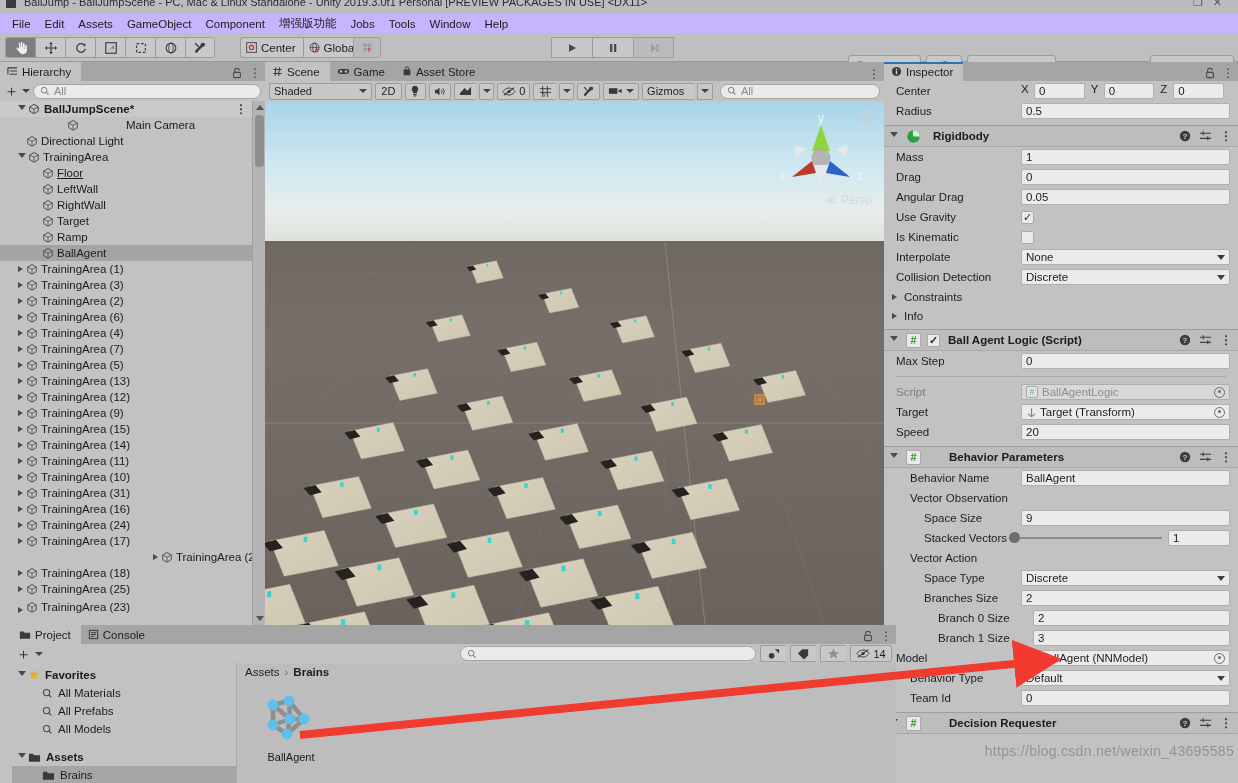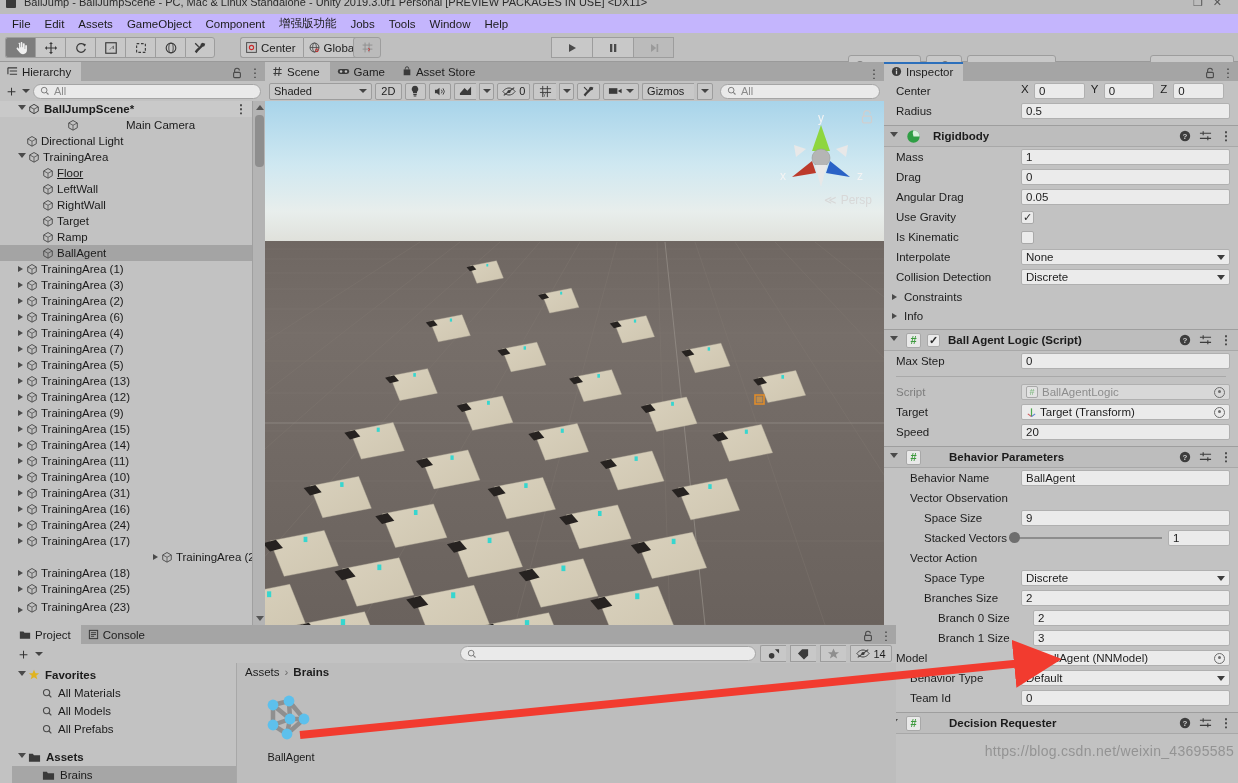--- a/index.html
+++ b/index.html
@@ -1269,28 +1269,28 @@
               <circle cx="5" cy="5" r="3.4" fill="none" stroke="#4a4a4a" stroke-width="1.2"></circle>
               <path d="M7.6 7.6l2.6 2.6" stroke="#4a4a4a" stroke-width="1.3"></path>
             </svg>
             <span>All Materials</span>
           </div>
           <div class="prow" style="padding-left: 30px;">
             <svg width="11" height="11" viewBox="0 0 12 12" style="margin-right:5px">
               <circle cx="5" cy="5" r="3.4" fill="none" stroke="#4a4a4a" stroke-width="1.2"></circle>
               <path d="M7.6 7.6l2.6 2.6" stroke="#4a4a4a" stroke-width="1.3"></path>
             </svg>
-            <span>All Models</span>
+            <span>All Prefabs</span>
           </div>
           <div class="prow" style="padding-left: 30px;">
             <svg width="11" height="11" viewBox="0 0 12 12" style="margin-right:5px">
               <circle cx="5" cy="5" r="3.4" fill="none" stroke="#4a4a4a" stroke-width="1.2"></circle>
               <path d="M7.6 7.6l2.6 2.6" stroke="#4a4a4a" stroke-width="1.3"></path>
             </svg>
-            <span>All Prefabs</span>
+            <span>All Models</span>
           </div>
           <div style="height: 10px;"></div>
           <div class="prow bold" style="padding-left: 6px;">
             <span class="tri open"></span>
             <svg width="13" height="11" viewBox="0 0 14 11" style="margin-right:5px">
               <path d="M1 1.5h4.2l1.2 1.5H13v7H1z" fill="#3a3a3a"></path>
             </svg>
             <span>Assets</span>
           </div>
           <div class="prow sel" style="padding-left: 30px;">

